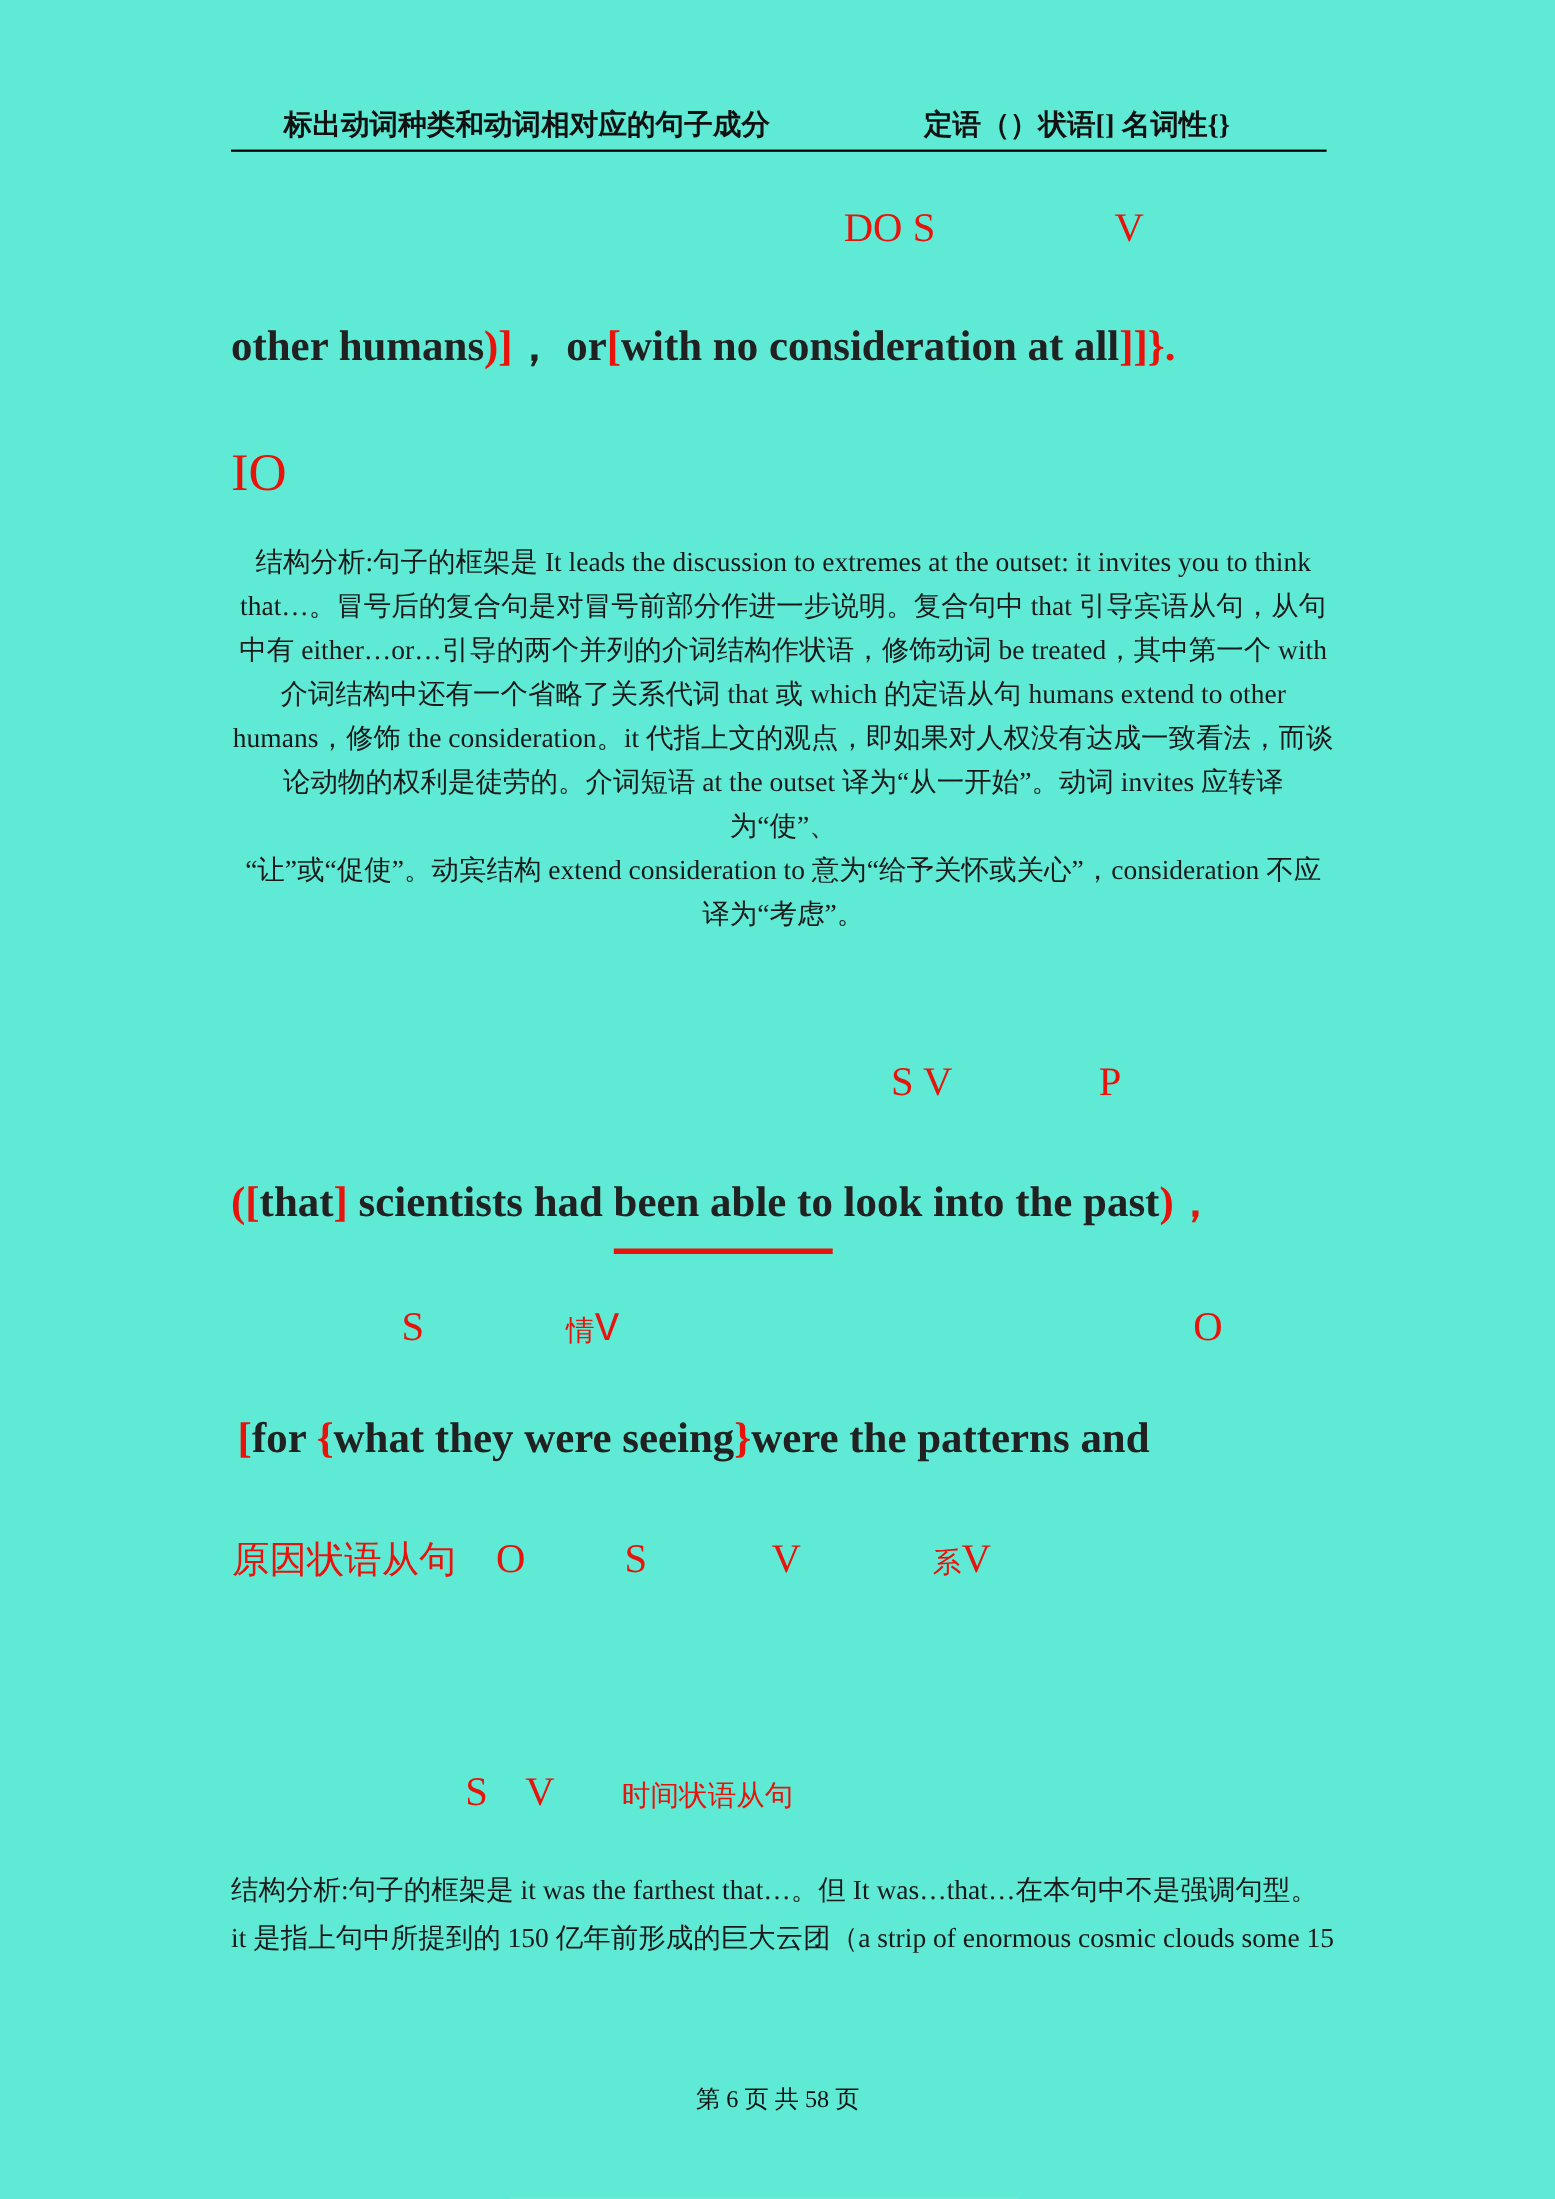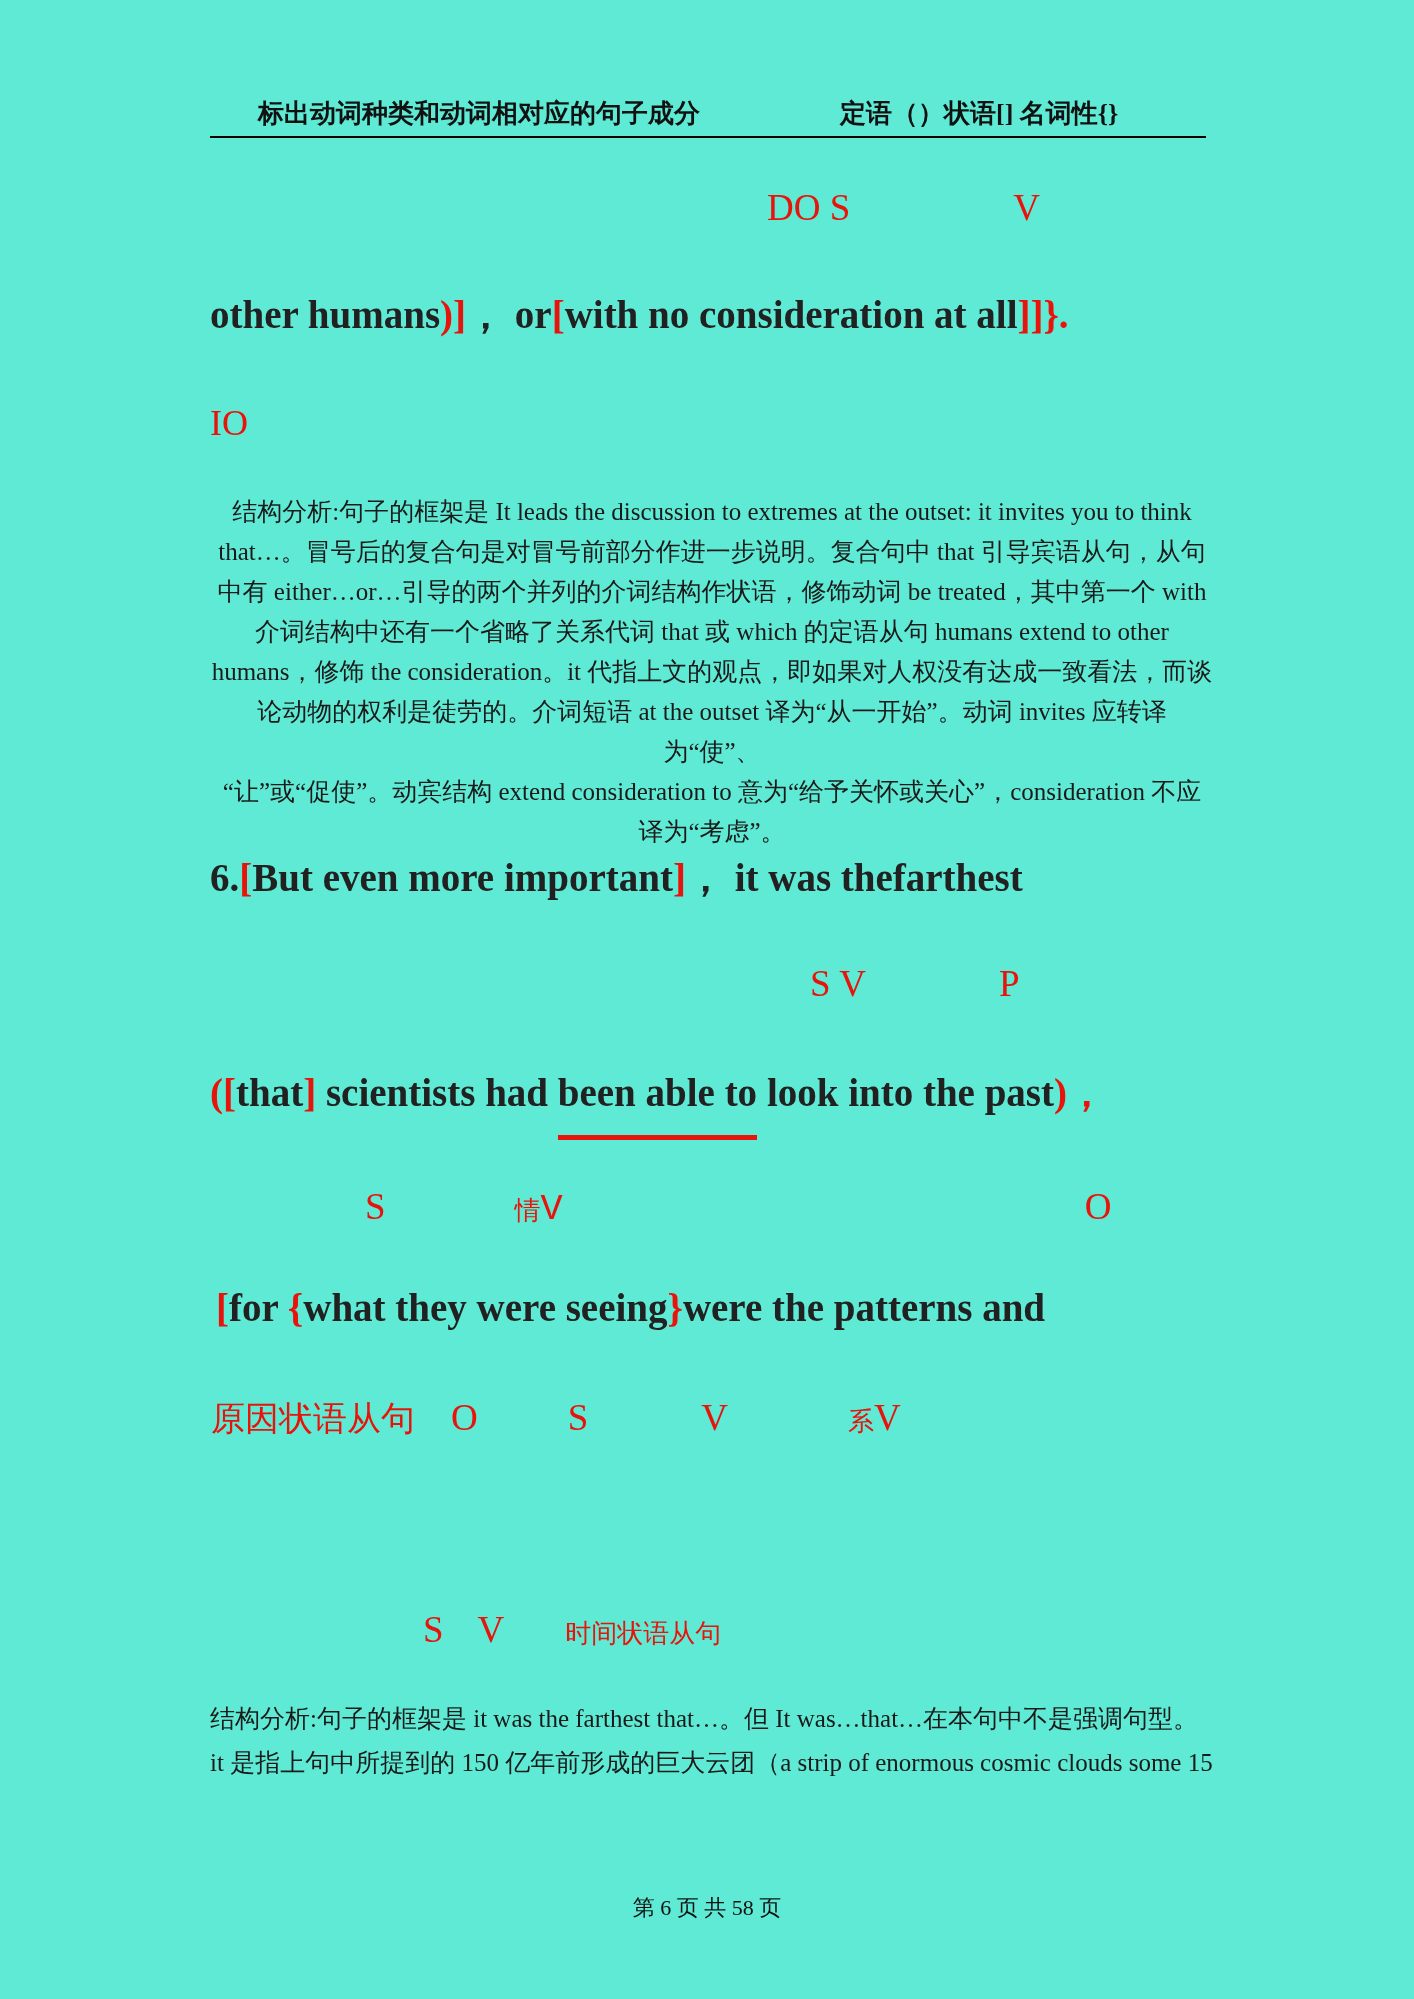--- a/index.html
+++ b/index.html
@@ -38,34 +38,31 @@
   </div>
 
   <div class="abs ann" style="left:767px;top:188px;">
     <span>DO S</span><span style="margin-left:163px;">V</span>
   </div>
 
   <div class="abs bold-line" style="left:210px;top:293px;">
     <span>other humans</span><span class="red">)]</span><span>，</span><span> or</span><span class="red">[</span><span>with no consideration at all</span><span class="red">]]}</span><span class="red">.</span>
   </div>
 
-  <div class="abs ann" style="left:210px;top:404px;font-size:36px;text-align:right;">IO</div>
+  <div class="abs ann" style="left:210px;top:404px;font-size:48px;text-align:right;">IO</div>
 
   <div class="abs para" style="left:210px;top:492px;text-align:center;">结构分析:句子的框架是 It leads the discussion to extremes at the outset: it invites you to think
 that…。冒号后的复合句是对冒号前部分作进一步说明。复合句中 that 引导宾语从句，从句
 中有 either…or…引导的两个并列的介词结构作状语，修饰动词 be treated，其中第一个 with
 介词结构中还有一个省略了关系代词 that 或 which 的定语从句 humans extend to other
 humans，修饰 the consideration。it 代指上文的观点，即如果对人权没有达成一致看法，而谈
 论动物的权利是徒劳的。介词短语 at the outset 译为“从一开始”。动词 invites 应转译为“使”、
 “让”或“促使”。动宾结构 extend consideration to 意为“给予关怀或关心”，consideration 不应
 译为“考虑”。</div>
 
-  <div class="abs bold-line" style="left:210px;top:856px;">
-    <span>6.</span><span class="red">[</span><span>But even more important</span><span class="red">]</span><span>，</span><span> it was thefarthest</span>
-  </div>
 
   <div class="abs ann" style="left:810px;top:964px;">
     <span>S V</span><span style="margin-left:133px;">P</span>
   </div>
 
   <div class="abs bold-line" style="left:210px;top:1071px;">
     <span class="red">(</span><span class="red">[</span><span>that</span><span class="red">]</span><span> scientists had </span><span class="ul-red">been able to</span><span> look into the past</span><span class="red">)</span><span class="red">，</span>
   </div>
 
   <div class="abs ann" style="left:365px;top:1187px;">

